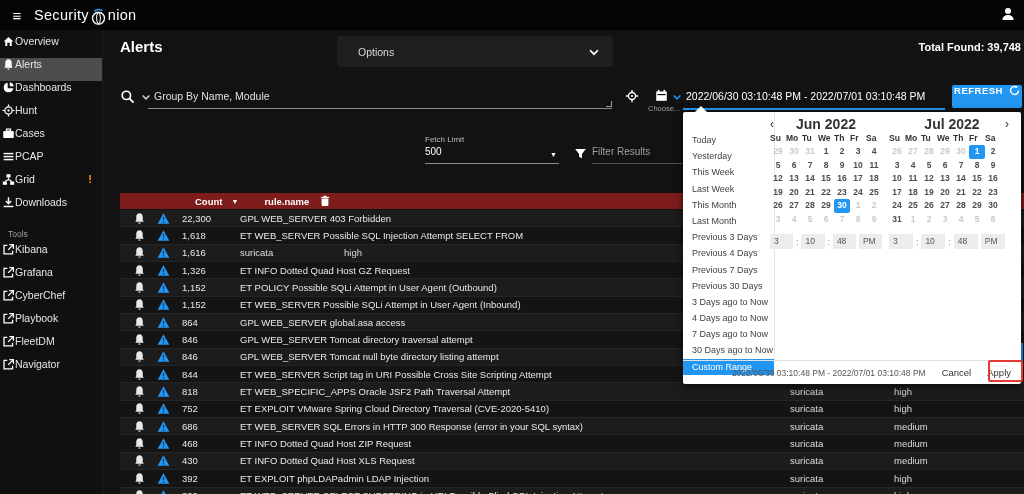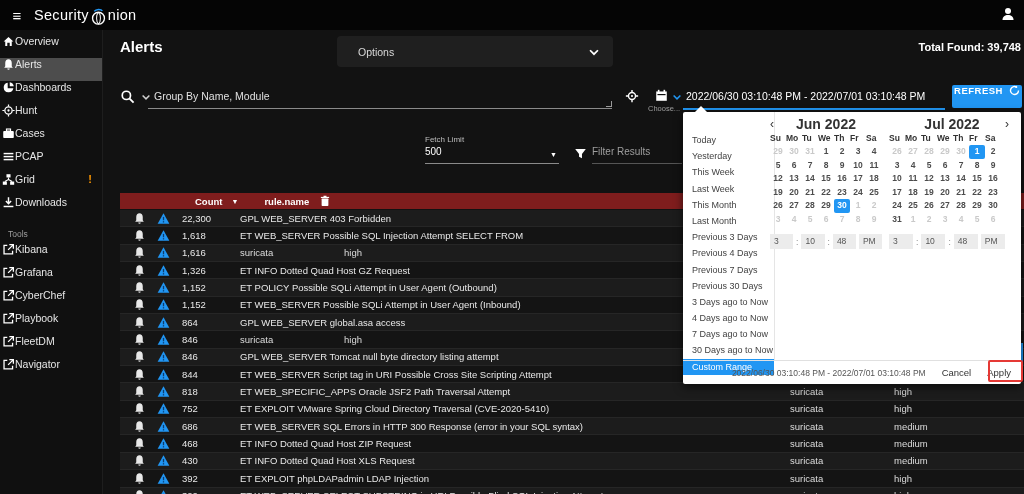--- a/index.html
+++ b/index.html
@@ -474,20 +474,21 @@
         <div class="trow">
           <span class="c-icons">
             <svg class="bell red" width="13" height="13">
               <use href="#i-bell"></use>
             </svg>
             <svg width="13" height="13">
               <use href="#i-tri"></use>
             </svg>
           </span>
           <span class="c-count">846</span>
+          <span class="c-rule">GPL WEB_SERVER Tomcat directory traversal attempt</span>
           <span class="c-module">suricata</span>
           <span class="c-sev">high</span>
         </div>
 
         <div class="trow">
           <span class="c-icons">
             <svg class="bell red" width="13" height="13">
               <use href="#i-bell"></use>
             </svg>
             <svg width="13" height="13">

